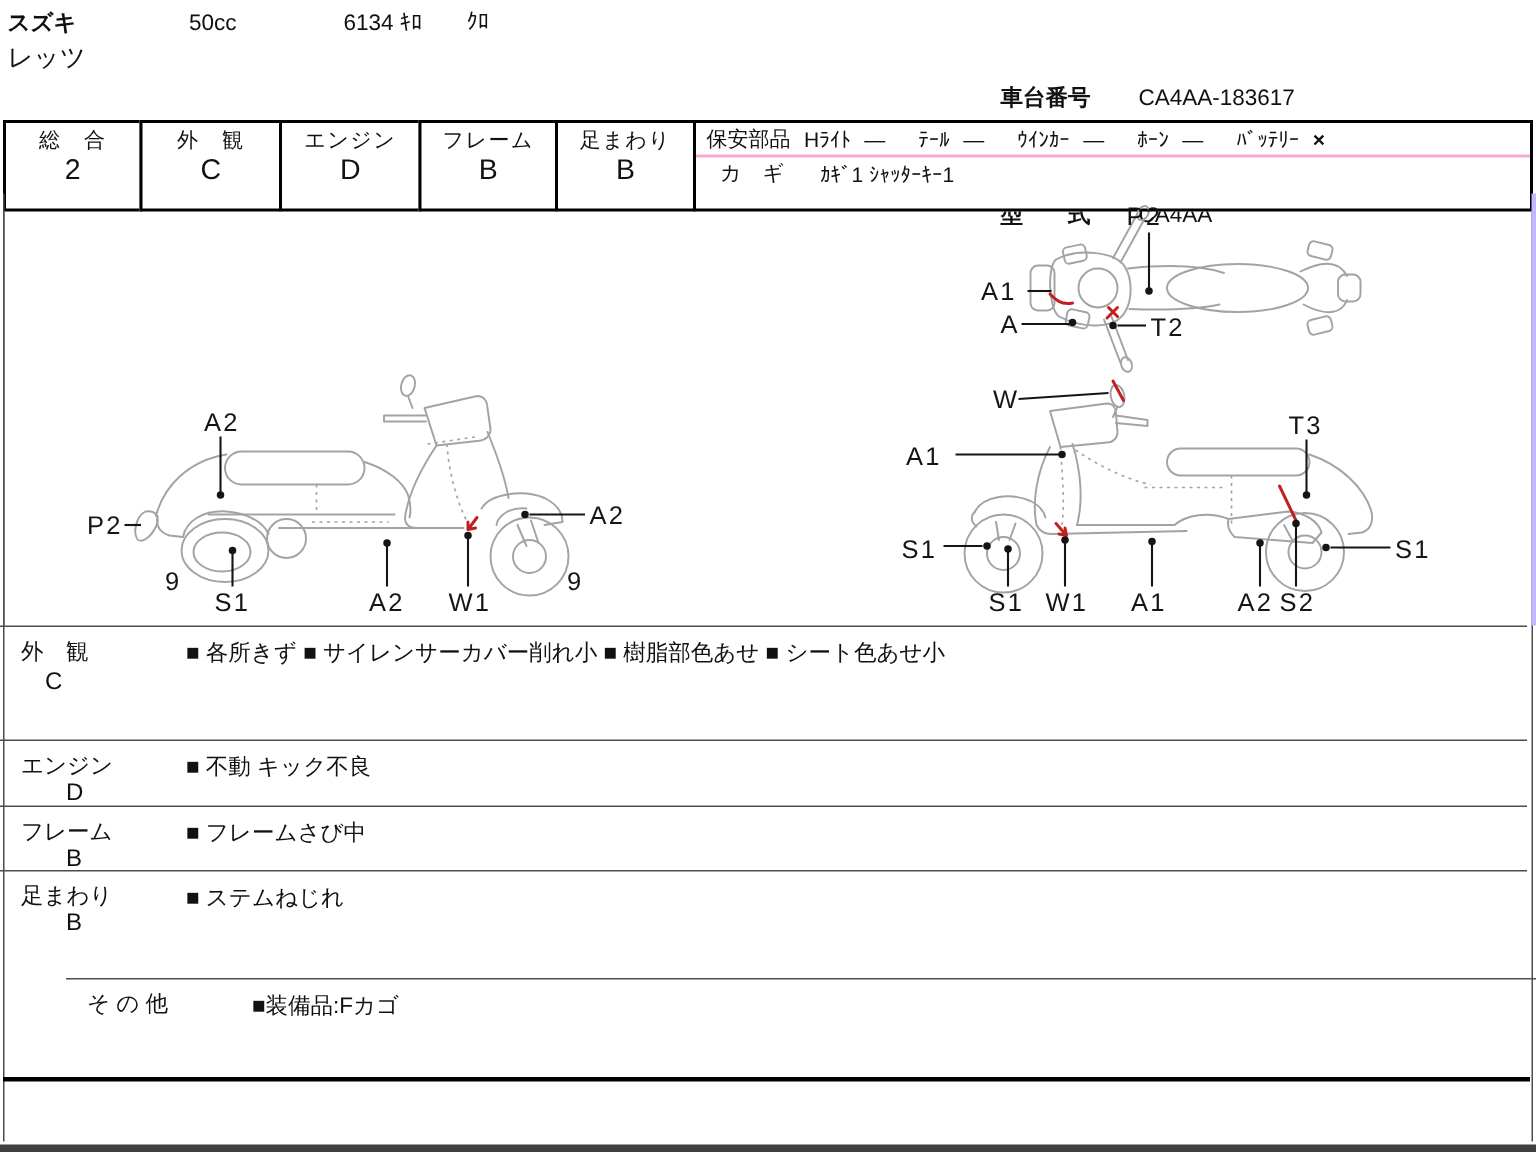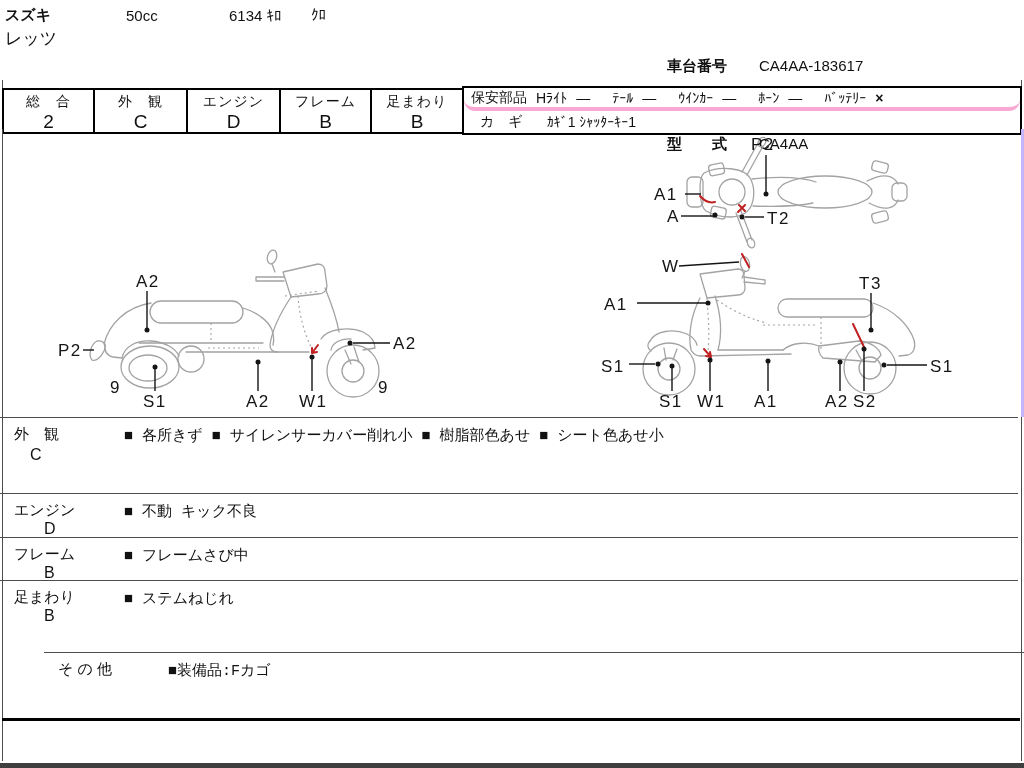--- a/index.html
+++ b/index.html
@@ -9,47 +9,47 @@
   }
   .abs{position:absolute;}
   
   .hdr{font-size:15px;white-space:nowrap;}
   .hdr-model{font-size:17px;}
   .hdr-right{font-size:15px;line-height:26px;white-space:pre;}
   .hdr-right .lbl{display:inline-block;min-width:92px;font-weight:bold;}
   
   .frame{top:80px;left:2px;width:1018px;height:681px;border-left:1px solid #4d4d4d;border-right:1px solid #4d4d4d;}
   
-  .ratings{top:80px;left:2px;width:1020px;height:61px;display:flex;box-sizing:border-box;align-items:center;}
+  .ratings{top:80px;left:2px;width:1020px;height:61px;display:flex;box-sizing:border-box;}
   .rating-box{box-sizing:border-box;border:2px solid #000;text-align:center;background:#fff;}
   .rating-box + .rating-box, .safety-box{margin-left:-2px;}
   .rating-label{font-size:14px;margin-top:3px;letter-spacing:1px;}
   .rating-value{font-size:19px;margin-top:0px;line-height:21px;}
   .safety-box{box-sizing:border-box;flex:1;border:2px solid #000;background:#fff;}
-  .safety-row1{box-sizing:border-box;height:23px;border-bottom:4px solid #f9a8d4;display:flex;align-items:center;padding-left:7px;font-size:14px;white-space:nowrap;border-radius:11px;}
+  .safety-row1{box-sizing:border-box;height:23px;border-bottom:2px solid #f9a8d4;display:flex;align-items:center;padding-left:7px;font-size:14px;white-space:nowrap;}
   .safety-row1 .sp-label{margin-right:9px;}
   .sp-item{display:inline-flex;margin-right:22px;}
   .sp-item .nm{margin-right:9px;}
   .safety-row2{height:22px;display:flex;align-items:center;padding-left:16px;font-size:14px;}
   .safety-row2 .key-label{margin-right:24px;}
   
   .diagram-area{top:129px;left:2px;width:1018px;height:288px;border-left:1px solid #4d4d4d;border-right:7px solid #c4b5fd;}
   svg text{font-family:"Liberation Sans","DejaVu Sans",sans-serif;font-size:17px;font-weight:500;letter-spacing:1.5px;fill:#151515;}
   svg .sk{stroke:#a3a3a3;stroke-width:1.3;fill:none;stroke-linecap:round;stroke-linejoin:round;}
   svg .skd{stroke:#a3a3a3;stroke-width:1.1;fill:none;stroke-dasharray:2,3;}
   svg .ld{stroke:#151515;stroke-width:1.4;}
   svg .dot{fill:#151515;}
   svg .rd{stroke:#c02020;stroke-width:2;fill:none;stroke-linecap:round;}
   
   .cond{left:2px;width:1020px;box-sizing:border-box;}
   .cond-row{position:absolute;left:0;width:1018px;border-top:1px solid #4d4d4d;box-sizing:border-box;}
   .cond-label{position:absolute;left:14px;top:7px;font-size:15px;white-space:pre;}
   .cond-grade{position:absolute;left:44px;top:26px;font-size:16px;}
   .row-gaikan .cond-grade{left:30px;top:28px;}
-  .cond-notes{position:absolute;left:124px;top:8px;font-size:15px;white-space:pre;font-family:Liberation Mono, monospace;}
+  .cond-notes{position:absolute;left:124px;top:8px;font-size:15px;white-space:pre;}
   .thickline{top:718px;left:2px;width:1018px;height:3px;background:#000;}
   .scan-band{left:0;bottom:0;width:1024px;height:5px;background:#3f3f3f;}
 </style>
 </head>
 <body>
 
 <div class="sheet">
 
   <div class="abs hdr" style="left:5px;top:6px;font-weight:bold;">スズキ</div>
   <div class="abs hdr" style="left:126px;top:7px;">50cc</div>

